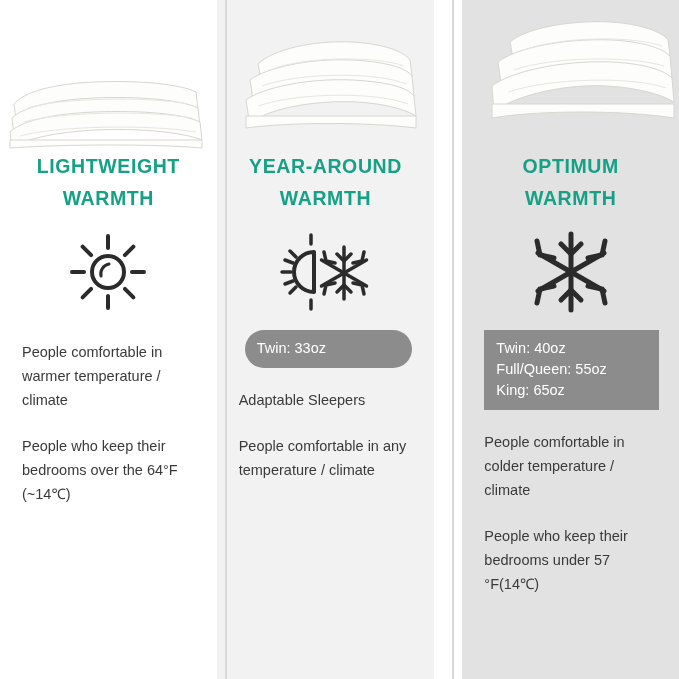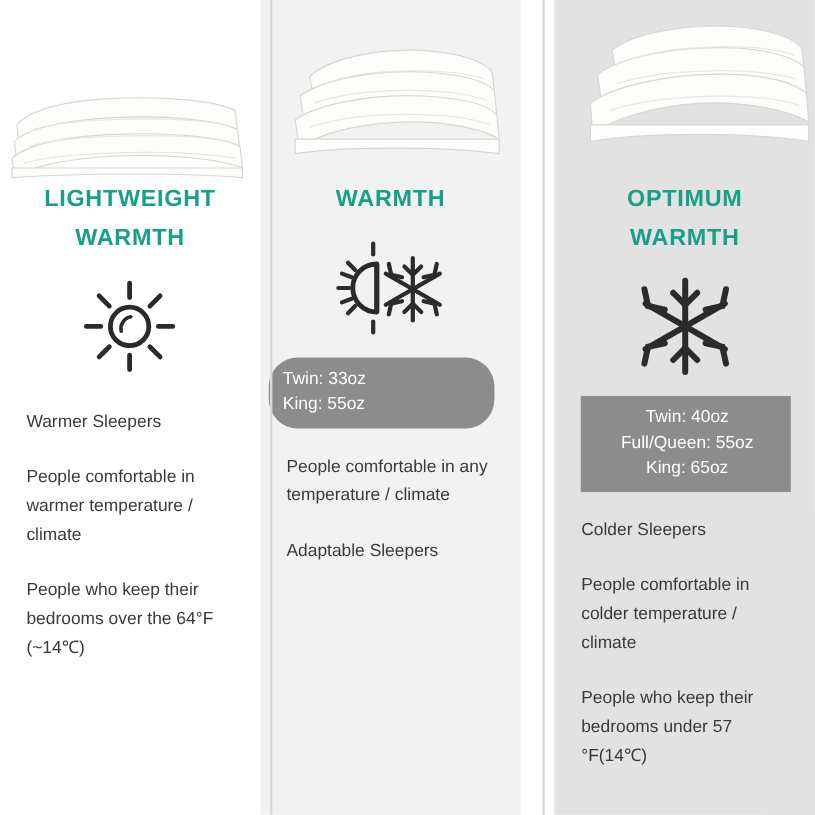--- a/index.html
+++ b/index.html
@@ -78,22 +78,22 @@
   
   .weights {
     background: #8c8c8c;
     color: #ffffff;
     font-size: 14.5px;
     line-height: 21px;
     padding: 8px 10px 9px 12px;
     margin: 10px 20px 0 22px;
     box-sizing: border-box;
   }
-  .col-2 .weights { margin-left: 7px; margin-right: 22px; border-radius: 24px; }
-  .col-3 .weights { margin-left: 22px; margin-right: 20px; text-align: center; }
+  .col-2 .weights { margin-left: 28px; margin-right: 22px; border-radius: 24px; }
+  .col-3 .weights { margin-left: 22px; margin-right: 20px; }
   .weights div { white-space: nowrap; }
 
   
   .desc {
     color: #3a3a3a;
     font-size: 14.5px;
     line-height: 24px;
     padding: 0 22px;
     margin-top: 20px;
   }
@@ -139,21 +139,20 @@
           <line x1="17.6" y1="17.6" x2="26.1" y2="26.1"></line>
           <line x1="59.9" y1="59.9" x2="68.4" y2="68.4"></line>
           <line x1="17.6" y1="68.4" x2="26.1" y2="59.9"></line>
           <line x1="59.9" y1="26.1" x2="68.4" y2="17.6"></line>
         </g>
       </svg>
     </div>
 
 
     <div class="desc">
-      <p>Warmer Sleepers</p>
       <p>People comfortable in warmer temperature / climate</p>
       <p>People who keep their bedrooms over the 64°F (~14℃)</p>
     </div>
   </div>
 
   <div class="col col-2">
     <div class="blanket-wrap">
       <svg class="blanket b2" width="196" height="110" viewBox="0 0 196 110">
         <g stroke="#d8d6d0" stroke-width="1" fill="#fdfdfb">
           <path d="M30,36 C44,22 84,12 124,14 C158,16 176,24 182,32 L184,48 C170,38 136,32 106,34 C70,36 42,46 34,56 Z"></path>
@@ -163,20 +162,21 @@
         </g>
         <g stroke="#e8e6e0" stroke-width="1" fill="none">
           <path d="M42,42 C76,28 150,28 176,38"></path>
           <path d="M34,58 C72,44 150,44 178,56"></path>
           <path d="M30,78 C70,64 150,64 180,76"></path>
         </g>
       </svg>
     </div>
 
     <h2 class="title">
+      <span>YEAR-AROUND</span>
       <span class="l2">WARMTH</span>
     </h2>
 
     <div class="icon-box">
       <svg width="120" height="86" viewBox="0 0 120 86">
 
         <path d="M48,23 a20,20 0 0 0 0,40 Z" fill="none" stroke="#2b2b2b" stroke-width="4" stroke-linejoin="round"></path>
         <line x1="48" y1="23" x2="48" y2="63" stroke="#2b2b2b" stroke-width="4"></line>
         <g stroke="#2b2b2b" stroke-width="3.5" stroke-linecap="round">
           <line x1="45" y1="6" x2="45" y2="15"></line>
@@ -197,26 +197,25 @@
           <path d="M58,23 L60,32 L69,34"></path>
           <path d="M98,65 L96,56 L87,54"></path>
           <path d="M98,23 L96,32 L87,34"></path>
           <path d="M58,65 L60,56 L69,54"></path>
         </g>
       </svg>
     </div>
 
     <div class="weights">
       <div>Twin: 33oz</div>
-      <div>King: 55oz</div>
     </div>
 
     <div class="desc">
+      <p>Adaptable Sleepers</p>
       <p>People comfortable in any temperature / climate</p>
-      <p>Adaptable Sleepers</p>
     </div>
   </div>
 
   <div class="col col-3">
     <div class="blanket-wrap">
       <svg class="blanket b3" width="210" height="124" viewBox="0 0 210 124">
         <g stroke="#d8d6d0" stroke-width="1" fill="#fdfdfb">
           <path d="M44,28 C60,14 104,6 144,8 C176,10 196,18 202,26 L204,42 C190,32 154,26 122,28 C86,30 56,40 48,50 Z"></path>
           <path d="M32,48 C50,34 98,24 146,26 C182,28 198,36 204,42 L206,64 C190,54 154,48 120,50 C82,52 44,64 36,76 Z"></path>
           <path d="M26,72 C44,58 94,46 146,48 C184,50 200,58 206,64 L208,88 C192,78 154,70 118,72 C78,74 34,88 28,100 Z"></path>
@@ -251,21 +250,20 @@
       </svg>
     </div>
 
     <div class="weights">
       <div>Twin: 40oz</div>
       <div>Full/Queen: 55oz</div>
       <div>King: 65oz</div>
     </div>
 
     <div class="desc">
-      <p>Colder Sleepers</p>
       <p>People comfortable in colder temperature / climate</p>
       <p>People who keep their bedrooms under 57 °F(14℃)</p>
     </div>
   </div>
 
   <div class="divider d1"></div>
   <div class="divider d2"></div>
 </div>
 
 </body></html>

